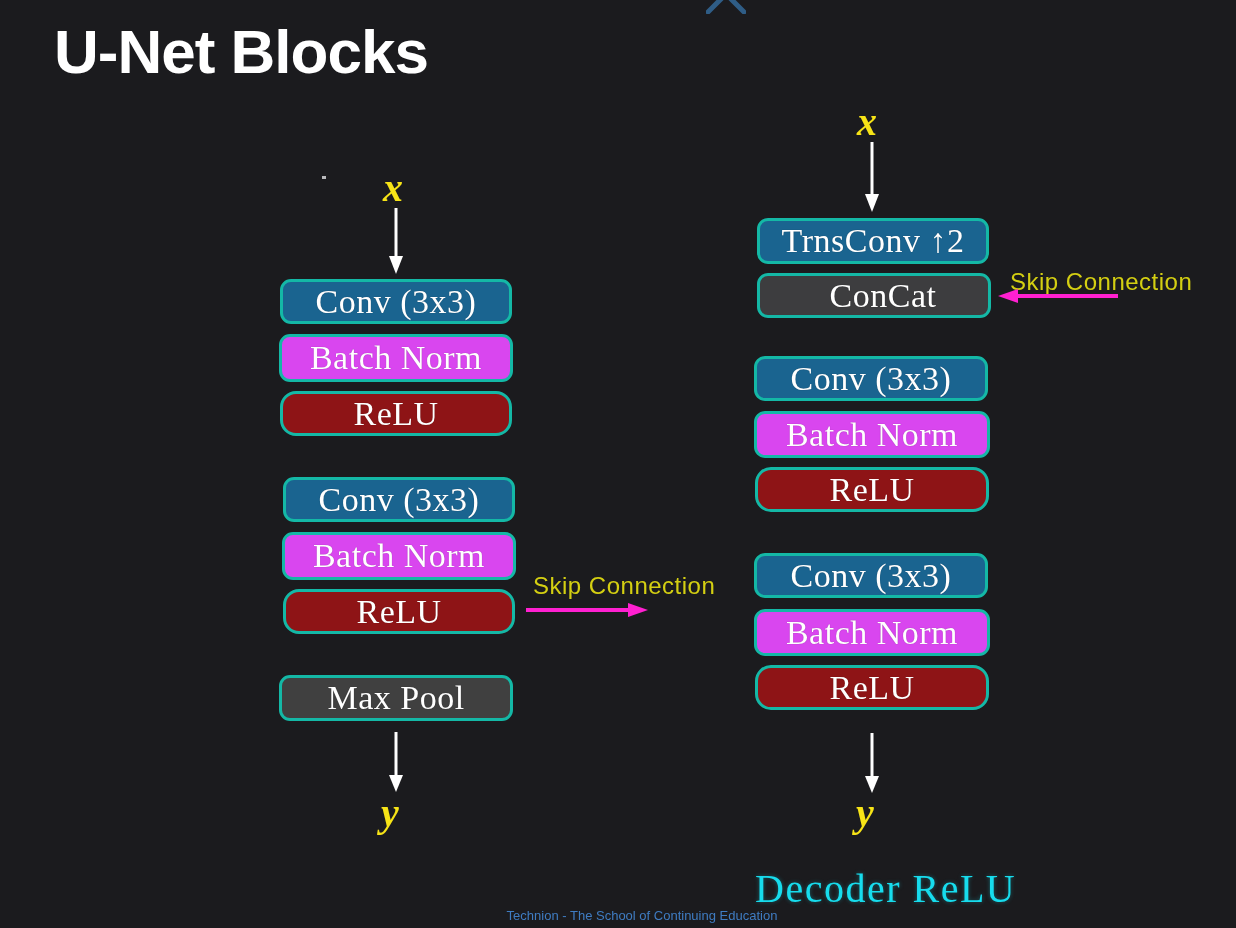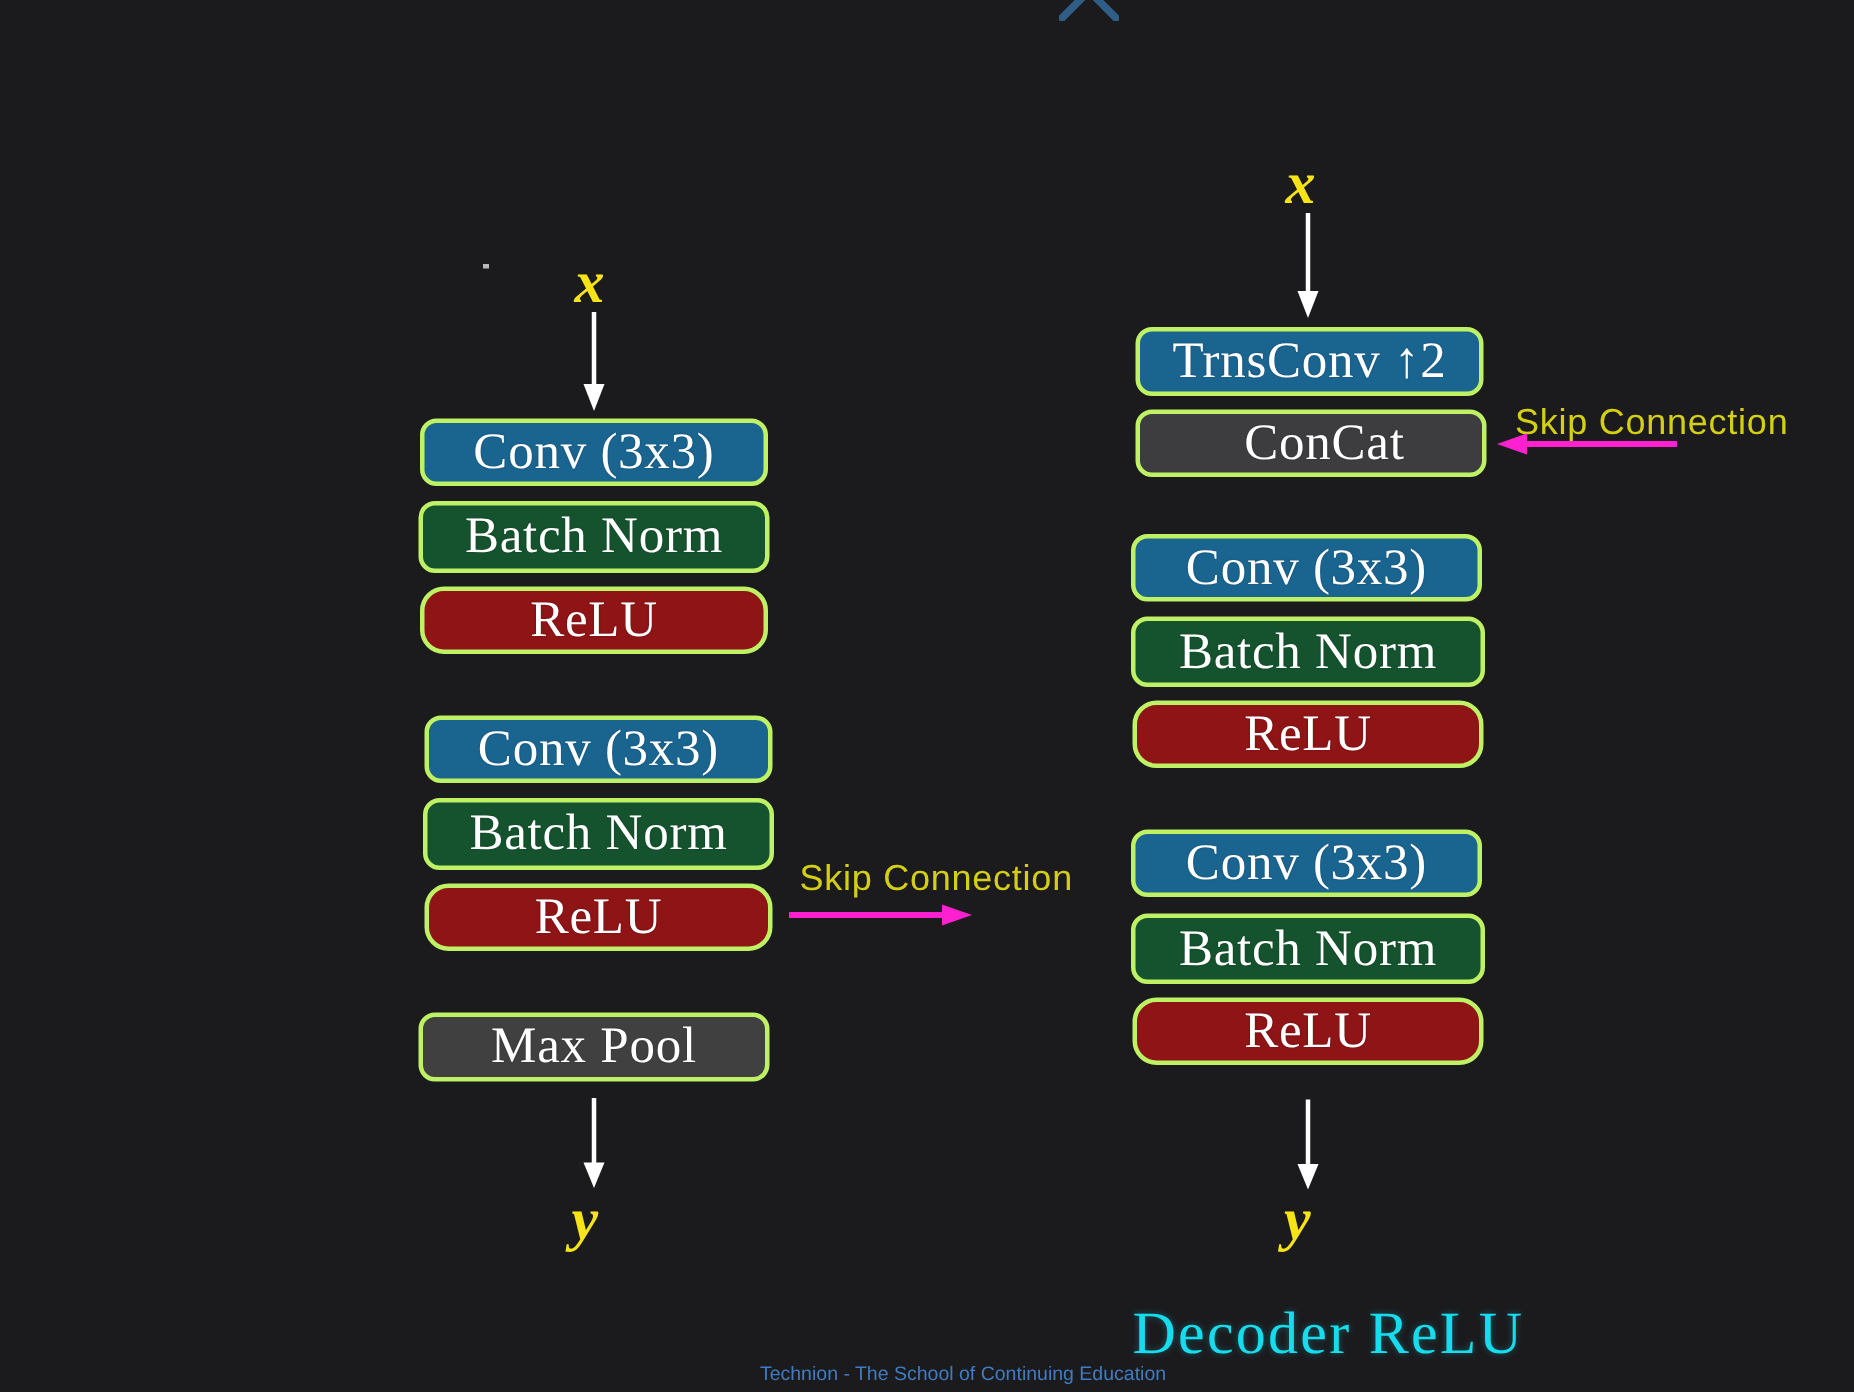--- a/index.html
+++ b/index.html
@@ -47,35 +47,35 @@
     top: 176px;
     width: 4px;
     height: 3px;
     background: #b9b9bc;
   }
 
   
   .block {
     position: absolute;
     box-sizing: border-box;
-    border: 3px solid #bef264;
+    border: 3px solid #14b8a6;
     border-radius: 11px;
     color: #ffffff;
     display: flex;
     align-items: center;
     justify-content: center;
     font-family: "Liberation Serif", "DejaVu Serif", serif;
     font-size: 34px;
     line-height: 1;
     white-space: nowrap;
     letter-spacing: 0.5px;
     text-shadow: 0 0 1px rgba(0,0,0,0.35);
   }
   .block.blue   { background: #1a6490; }
-  .block.green  { background: #14532d; }
+  .block.green  { background: #d946ef; }
   .block.red    { background: #8e1416; border-radius: 16px; }
   .block.purple { background: #404040; }
   .block.gray   { background: #3d3d3f; padding-left: 18px; }
 
   
   .sym {
     position: absolute;
     font-family: "Liberation Serif", "DejaVu Serif", serif;
     font-style: italic;
     font-weight: bold;
@@ -122,20 +122,21 @@
     color: #3f7cc2;
     white-space: nowrap;
     margin-left: 48px;
   }
 </style>
 </head>
 <body>
 
 <div id="slide">
 
+  <div id="title">U-Net Blocks</div>
 
   <div id="top-chevron">
     <svg width="40" height="26" viewBox="0 0 40 26">
       <path d="M2 24 L20 6 L38 24" stroke="#2f5d86" stroke-width="5" fill="none" stroke-linecap="round"></path>
     </svg>
   </div>
   <div id="stray-dot"></div>
 
   <div class="sym" style="left:383px; top:168px;">x</div>
 

